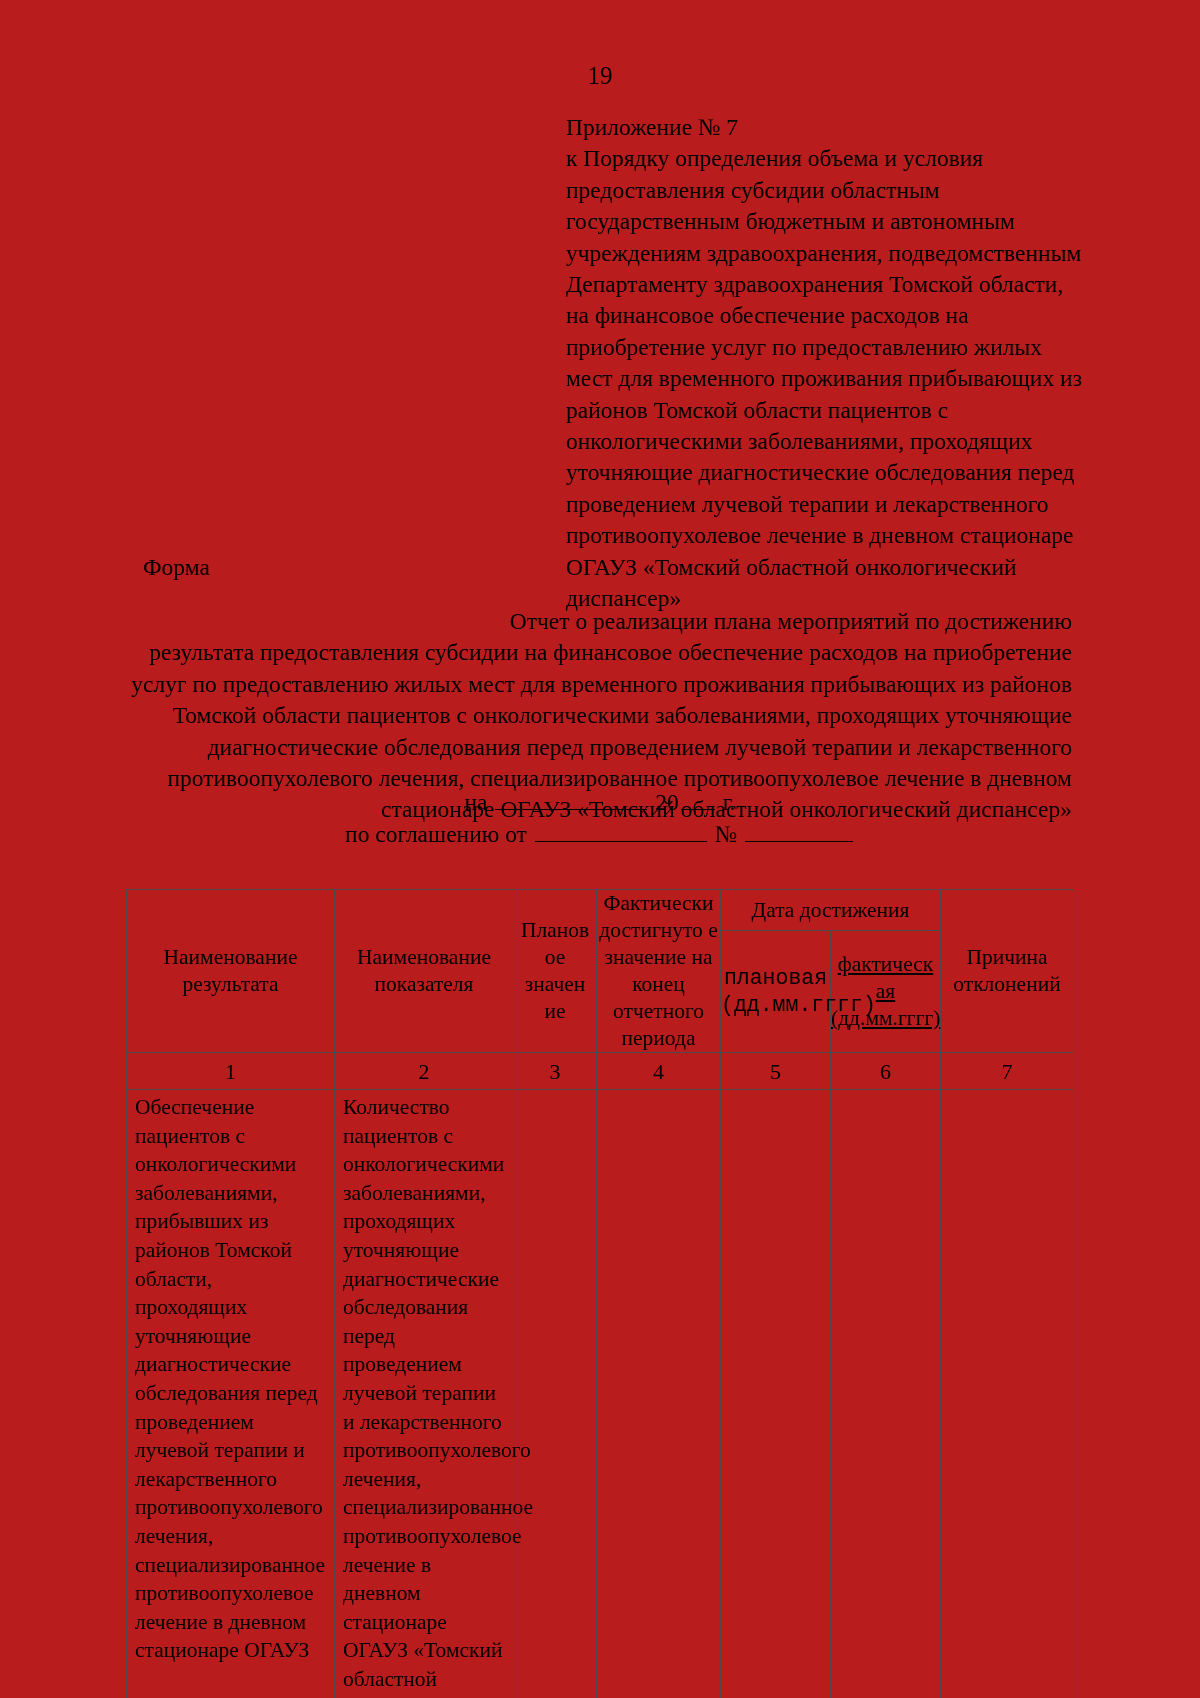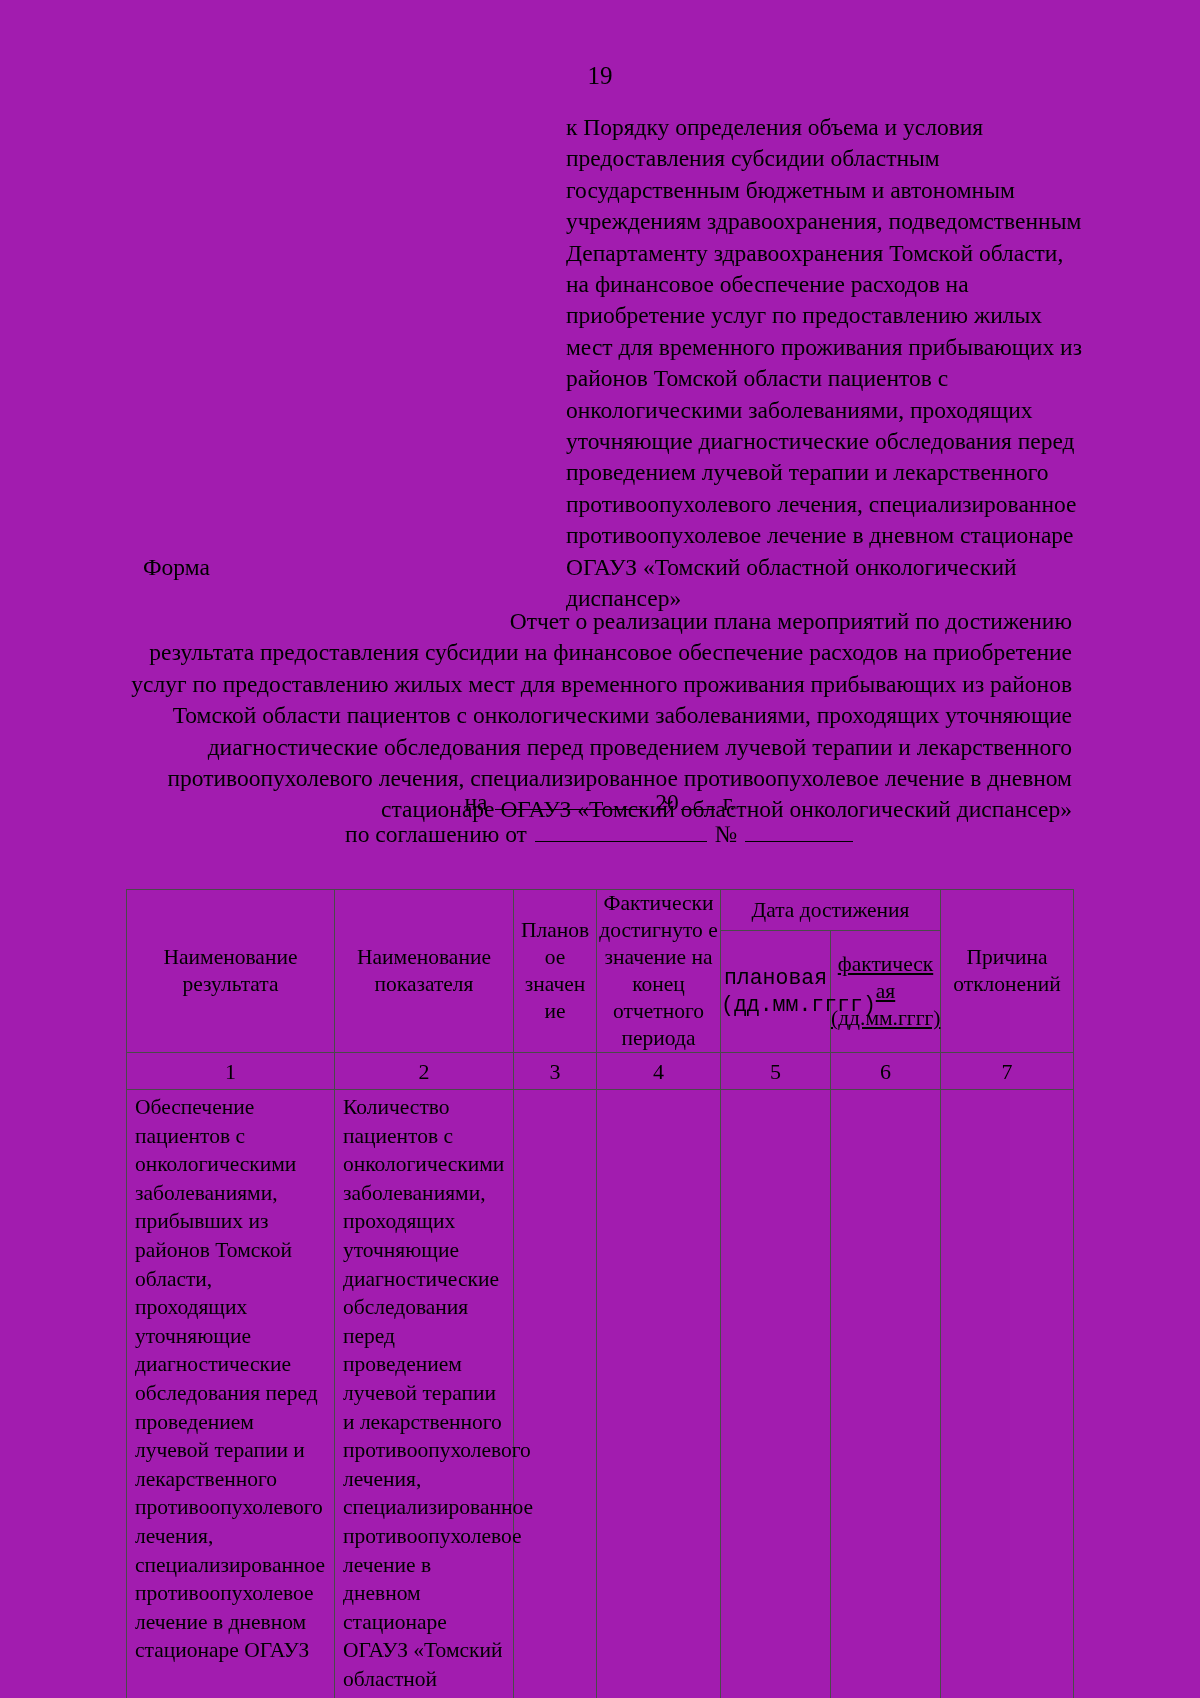--- a/index.html
+++ b/index.html
@@ -9,21 +9,21 @@
   }
   body {
     font-family: "Liberation Serif", "DejaVu Serif", serif;
     color: #000000;
   }
   .page {
     position: relative;
     width: 1200px;
     height: 1698px;
     margin: 0 auto;
-    background: #a21caf;
+    background: #b91c1c;
     box-sizing: border-box;
     overflow: hidden;
     padding-left: 36px;
   }
 
   
   .page-number {
     position: absolute;
     top: 62px;
     left: 0;
@@ -152,33 +152,33 @@
   tr.bodyrow td.empty { padding: 0; }
 </style>
 </head>
 <body>
 
 <div class="page">
 
   <div class="page-number">19</div>
 
   <div class="appendix-block">
+    <div class="ln">Приложение № 7</div>
     <div class="ln">к Порядку определения объема и условия</div>
     <div class="ln">предоставления субсидии областным</div>
     <div class="ln">государственным бюджетным и автономным</div>
     <div class="ln">учреждениям здравоохранения, подведомственным</div>
     <div class="ln">Департаменту здравоохранения Томской области,</div>
     <div class="ln">на финансовое обеспечение расходов на</div>
     <div class="ln">приобретение услуг по предоставлению жилых</div>
     <div class="ln">мест для временного проживания прибывающих из</div>
     <div class="ln">районов Томской области пациентов с</div>
     <div class="ln">онкологическими заболеваниями, проходящих</div>
     <div class="ln">уточняющие диагностические обследования перед</div>
     <div class="ln">проведением лучевой терапии и лекарственного</div>
-    <div class="ln">противоопухолевого лечения, специализированное</div>
     <div class="ln">противоопухолевое лечение в дневном стационаре</div>
     <div class="ln">ОГАУЗ «Томский областной онкологический</div>
     <div class="ln">диспансер»</div>
   </div>
 
   <div class="form-label">Форма</div>
 
   <div class="doc-title">
     <span class="ln">Отчет о реализации плана мероприятий по достижению</span>
     <span class="ln">результата предоставления субсидии на финансовое обеспечение расходов на приобретение</span>

